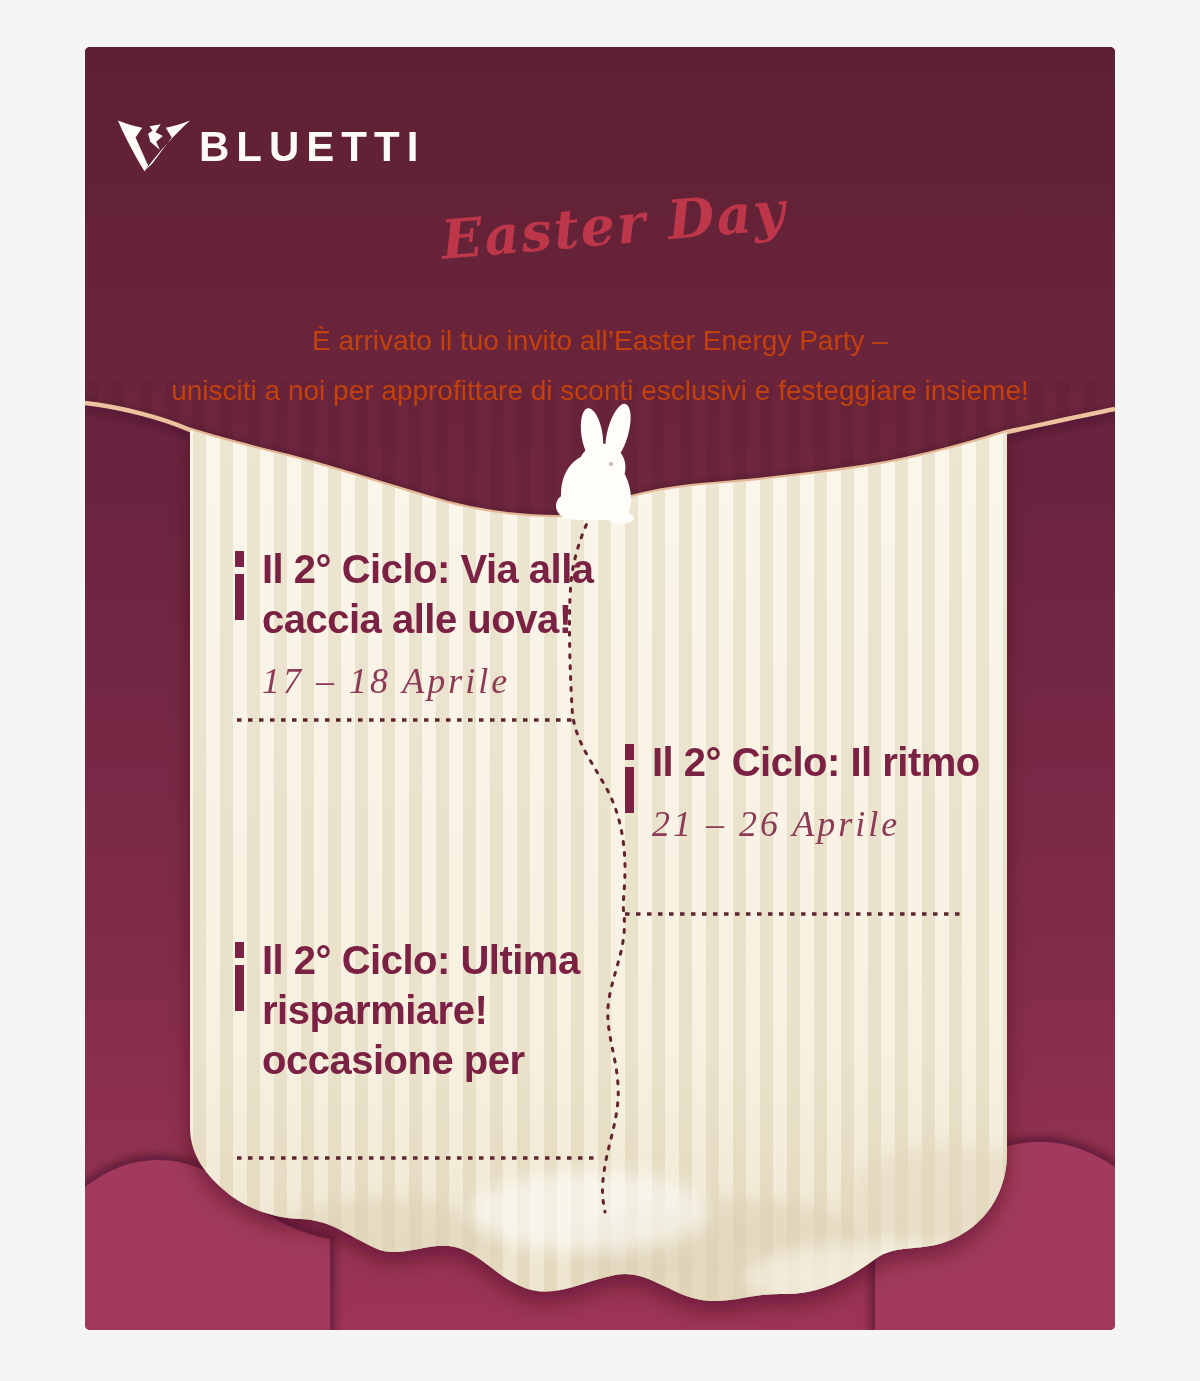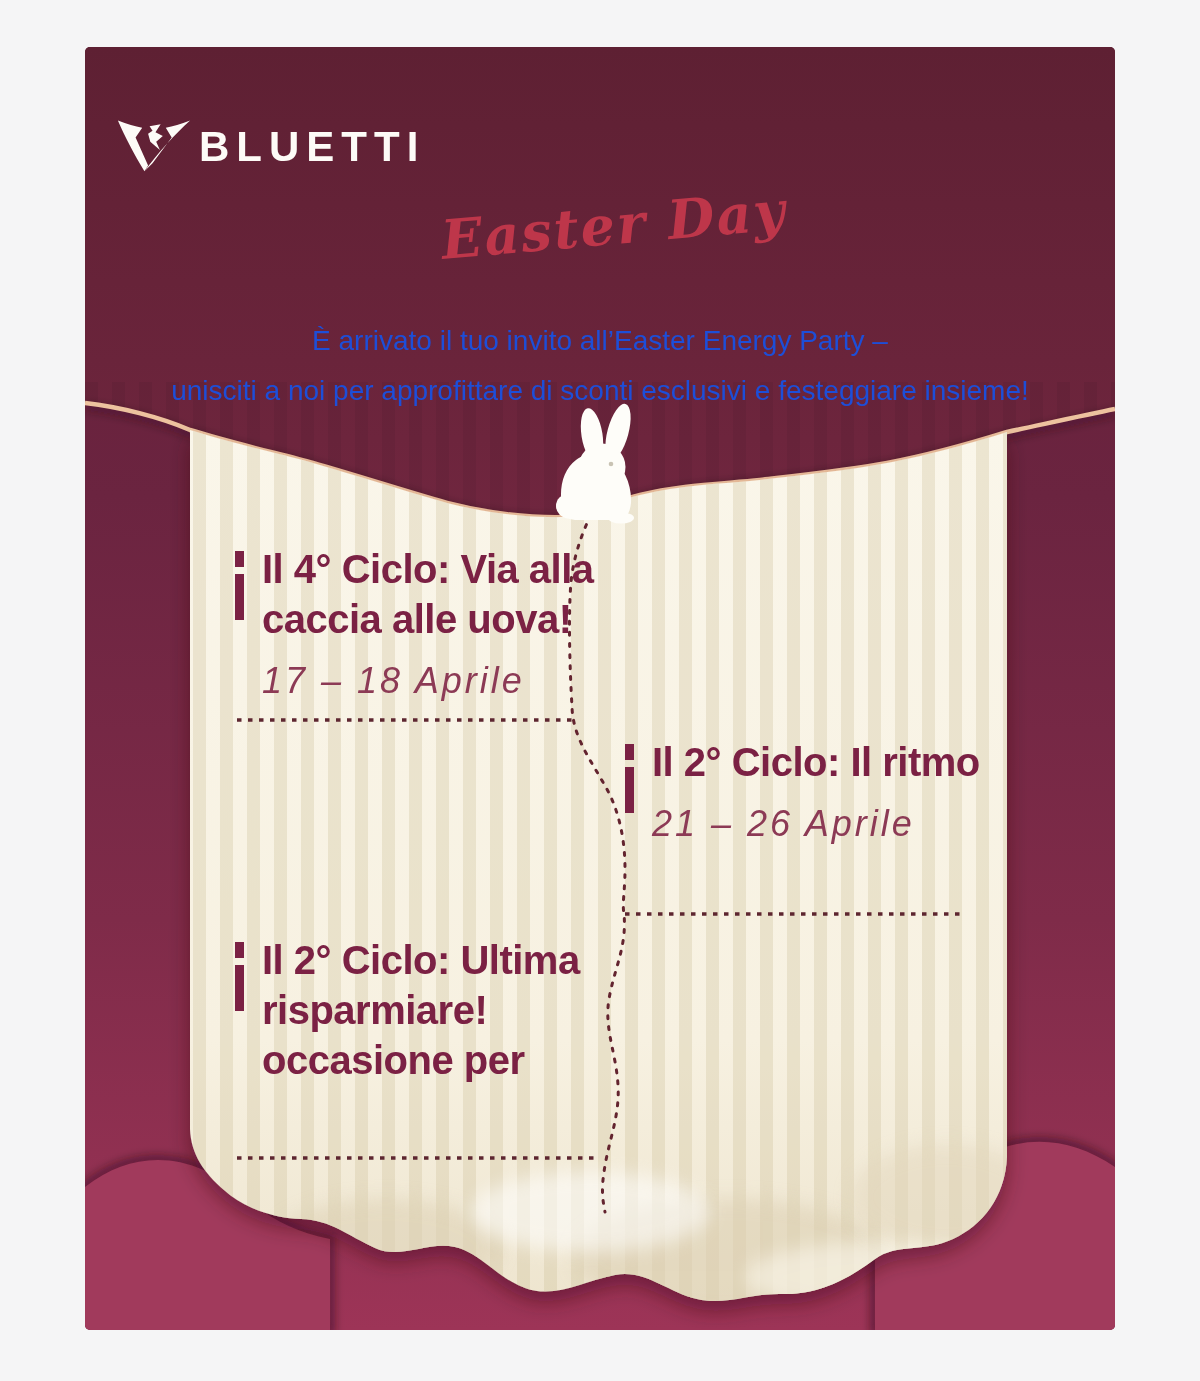--- a/index.html
+++ b/index.html
@@ -33,41 +33,41 @@
     font-size:54px;color:rgba(197,56,76,0.92);white-space:nowrap;
     letter-spacing:2px;
   }
   .hero-title{
     position:absolute;left:0;top:188px;width:100%;text-align:center;
     color:#fbf6ec;font-size:58px;font-weight:800;letter-spacing:-1px;
     white-space:nowrap;
   }
   .hero-sub{
     position:absolute;left:0;width:100%;text-align:center;
-    color:#1d4ed8;font-size:28px;font-weight:400;white-space:nowrap;
+    color:#c2410c;font-size:28px;font-weight:400;white-space:nowrap;
   }
   .sub1{top:278px;}
   .sub2{top:328px;}
 
   .cycle{
     position:absolute;width:430px;
   }
   .cycle .marker{
     position:absolute;left:0;top:7px;width:9px;height:70px;
   }
   .cycle .marker .dot{width:9px;height:16px;background:#7b2144;}
   .cycle .marker .bar{width:9px;height:46px;background:#7b2144;margin-top:7px;}
   .cycle .title{
     margin-left:27px;
     color:#7b2144;font-size:40px;line-height:50px;font-weight:700;letter-spacing:-0.5px;
     white-space:nowrap;
   }
   .cycle .dates{
     margin-left:27px;margin-top:16px;
-    font-family:Liberation Sans, sans-serif;font-style:italic;
+    font-family:Liberation Serif, serif;font-style:italic;
     color:#8c3a55;font-size:36px;white-space:nowrap;letter-spacing:3px;
   }
   .cycle1{left:150px;top:497px;}
   .cycle2{left:540px;top:690px;}
   .cycle3{left:150px;top:888px;}
 </style>
 </head>
 <body>
 
 <div class="card">
@@ -168,21 +168,21 @@
   <div class="easter-script">Easter Day</div>
   <div class="hero-sub sub1">È arrivato il tuo invito all’Easter Energy Party –</div>
   <div class="hero-sub sub2">unisciti a noi per approfittare di sconti esclusivi e festeggiare insieme!</div>
 
   <div class="cycle cycle1">
     <div class="marker">
         <div class="dot"></div>
         <div class="bar"></div>
       </div>
     <div class="title">
-      <div>Il 4° Ciclo: Via alla</div>
+      <div>Il 2° Ciclo: Via alla</div>
       <div>caccia alle uova!</div>
     </div>
     <div class="dates">17 – 18 Aprile</div>
   </div>
 
   <div class="cycle cycle2">
     <div class="marker">
         <div class="dot"></div>
         <div class="bar"></div>
       </div>

